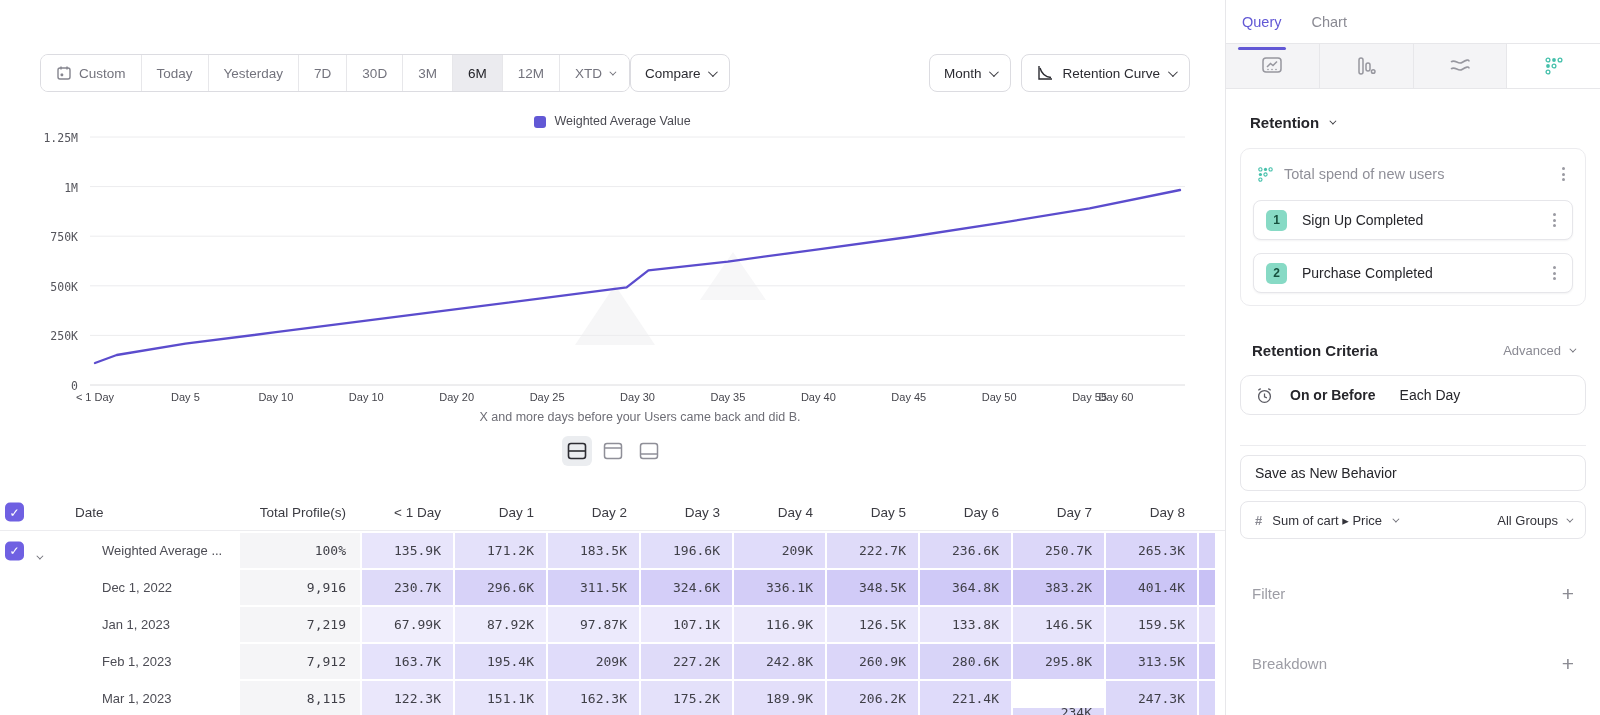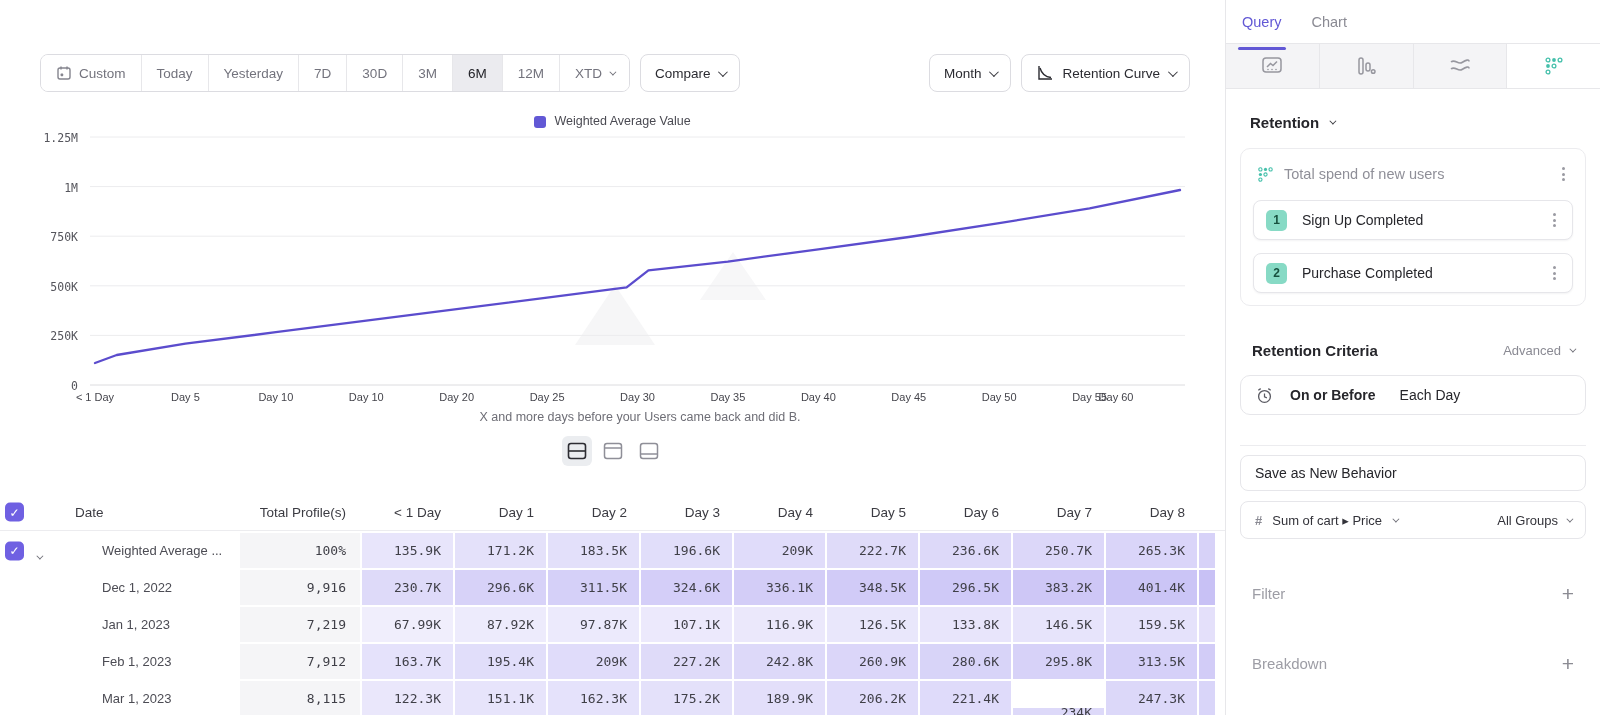--- a/index.html
+++ b/index.html
@@ -8,21 +8,21 @@
   .main { position:absolute; left:0; top:0; width:1225px; height:715px; }
   .mono { font-family:"DejaVu Sans Mono",monospace; }
 
   
   .toolbar-row { position:absolute; top:54px; left:40px; width:1150px; height:38px; display:flex; align-items:stretch; }
   .range-group { display:flex; border:1px solid #dcdce1; border-radius:8px; overflow:hidden; background:#fff; }
   .range-item { display:flex; align-items:center; gap:7px; padding:0 15px; font-size:13.5px; color:#73737d; border-right:1px solid #e7e7ea; cursor:pointer; background:#fff; white-space:nowrap; }
   .range-item:last-child { border-right:none;text-align:center; }
   .range-item.active { background:#ebebef; color:#222228; font-weight:400; }
   .btn { display:flex; align-items:center; gap:8px; padding:0 14px; border:1px solid #dcdce1; border-radius:8px; background:#fff; font-size:13.5px; color:#2b2b31; font-weight:500; cursor:pointer; white-space:nowrap; }
-  .compare { margin-left:10px; }
+  .compare { margin-left:0; }
   .tb-spacer { flex:1; }
   .chev { width:7px; height:7px; border-right:1.6px solid #6f6f78; border-bottom:1.6px solid #6f6f78; transform:rotate(45deg) translateY(-2px); display:inline-block; }
   .chev.dark { border-color:#3a3a40; }
   .chev.sm { width:5px; height:5px; }
 
   
   .legend { position:absolute; top:114px; left:0; width:1225px; display:flex; justify-content:center; align-items:flex-end; gap:8px; }
   .legend-swatch { width:12px; height:12px; border-radius:3px; }
   .legend-label { font-size:12.5px; color:#4a4a52; }
 
@@ -293,21 +293,21 @@
             <div class="c-val" style="background: rgba(110, 92, 230, 0.298);">
               <span class="num mono">324.6K</span>
             </div>
             <div class="c-val" style="background: rgba(110, 92, 230, 0.306);">
               <span class="num mono">336.1K</span>
             </div>
             <div class="c-val" style="background: rgba(110, 92, 230, 0.318);">
               <span class="num mono">348.5K</span>
             </div>
             <div class="c-val" style="background: rgba(110, 92, 230, 0.33);">
-              <span class="num mono">296.5K</span>
+              <span class="num mono">364.8K</span>
             </div>
             <div class="c-val" style="background: rgba(110, 92, 230, 0.34);">
               <span class="num mono">383.2K</span>
             </div>
             <div class="c-val" style="background: rgba(110, 92, 230, 0.357);">
               <span class="num mono">401.4K</span>
             </div>
             <div class="c-sliver" style="background: rgba(110, 92, 230, 0.38);"></div>
           </div>
           <div class="trow">

